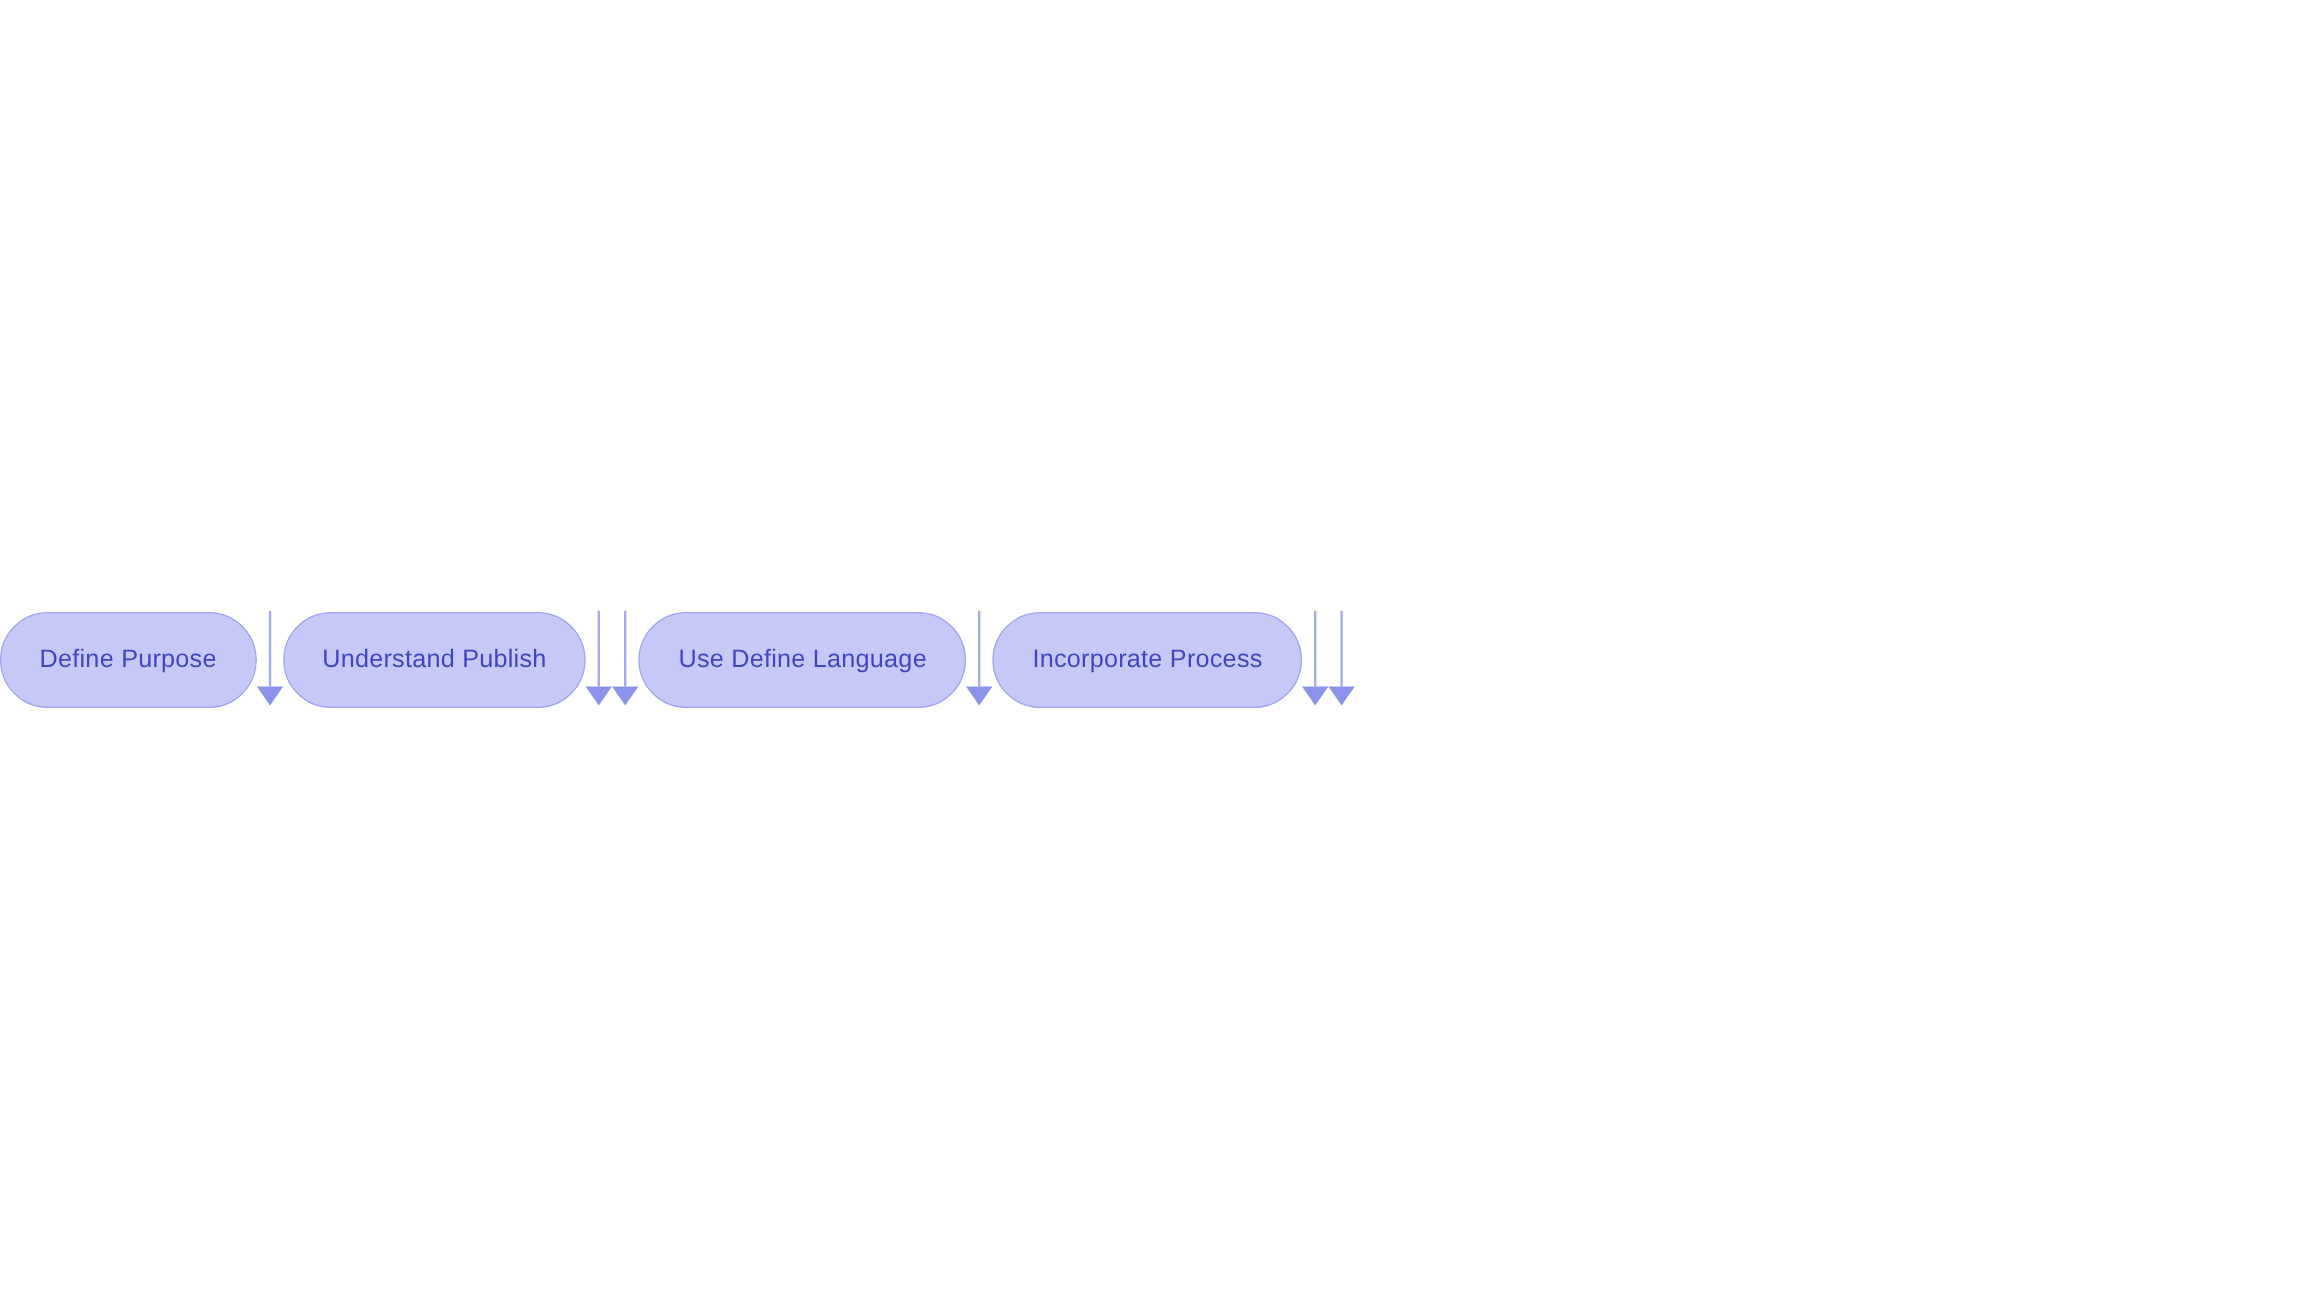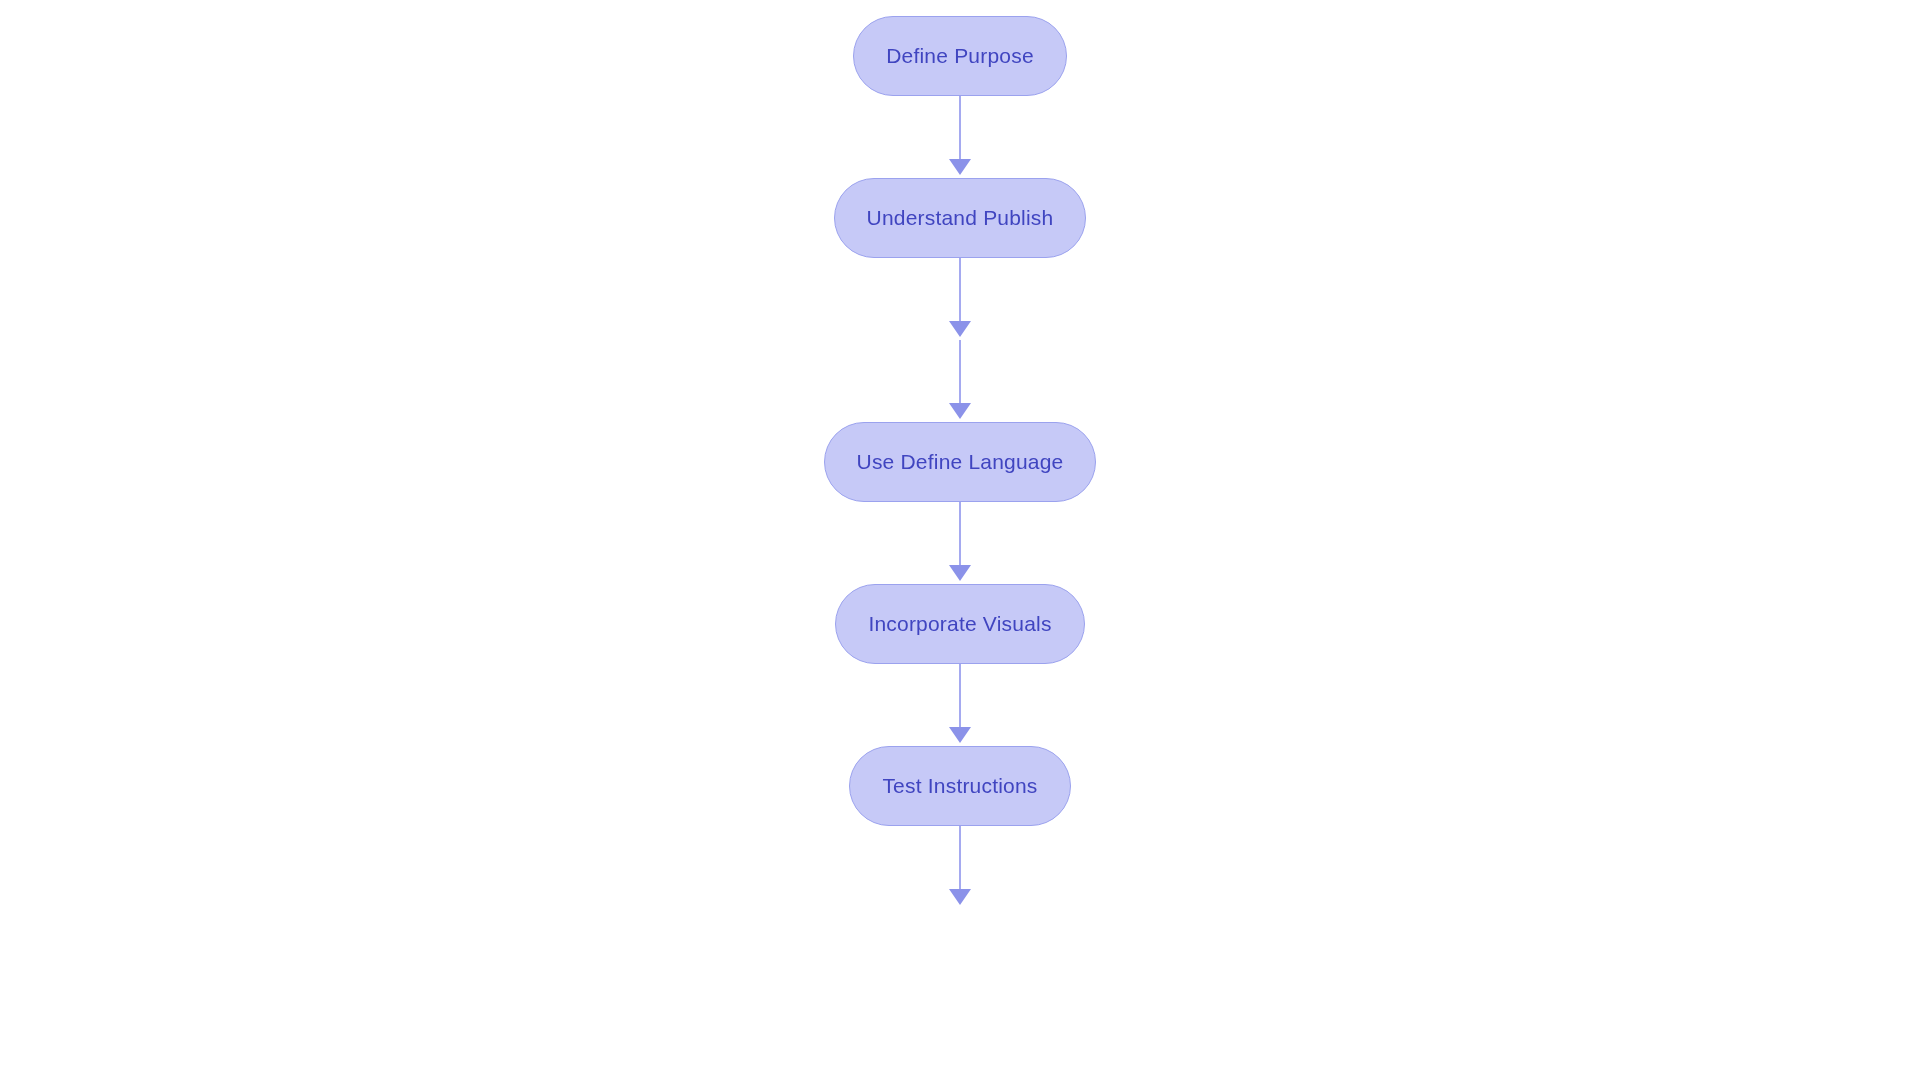--- a/index.html
+++ b/index.html
@@ -16,21 +16,20 @@
     height: 1083px;
     background: var(--background);
     font-family: "Liberation Sans", sans-serif;
     overflow: hidden;
   }
   .canvas {
     width: 1920px;
     height: 1083px;
     padding-top: 16px;
     display: flex;
-    flex-direction: column;
     align-items: center;
     background: var(--background);
   }
   .node {
     flex: none;
     height: 80px;
     min-width: 200px;
     padding: 0 32px;
     border-radius: 40px;
     background: var(--node-fill);
@@ -92,26 +91,23 @@
       <span class="arrow-head"></span>
     </div>
     <div class="node">
       <span class="node-label">Use Define Language</span>
     </div>
     <div class="arrow">
       <span class="arrow-line"></span>
       <span class="arrow-head"></span>
     </div>
     <div class="node">
-      <span class="node-label">Incorporate Visuals</span>
+      <span class="node-label">Incorporate Process</span>
     </div>
     <div class="arrow">
       <span class="arrow-line"></span>
       <span class="arrow-head"></span>
-    </div>
-    <div class="node">
-      <span class="node-label">Test Instructions</span>
     </div>
     <div class="arrow">
       <span class="arrow-line"></span>
       <span class="arrow-head"></span>
     </div>
   </main>
 
 </body></html>

